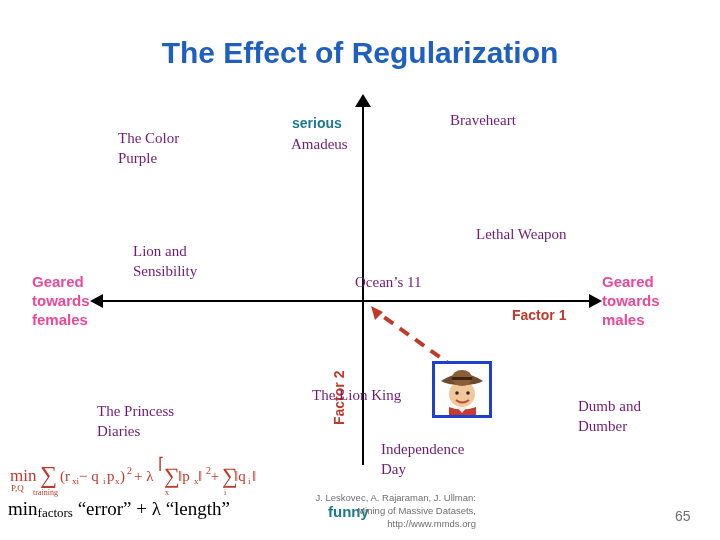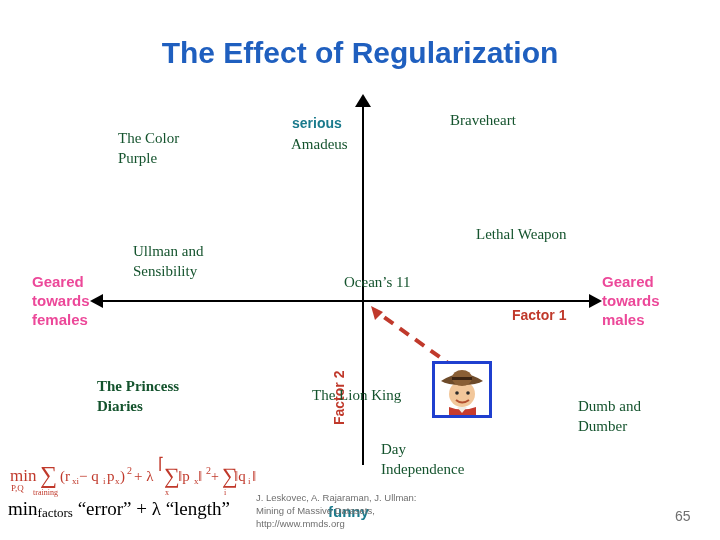--- a/index.html
+++ b/index.html
@@ -26,21 +26,21 @@
     text-align: center;
     font-family: "Liberation Sans", sans-serif;
     font-weight: bold;
     font-size: 30px;
     color: #1F5FBF;
     letter-spacing: 0px;
   }
   .movie {
     position: absolute;
     font-family: "Liberation Serif", serif;
-    color: #14532d;
+    color: #701a75;
     font-size: 15px;
     line-height: 1.35;
   }
   .axis-label {
     position: absolute;
     font-family: "Liberation Serif", serif;
     color: #1A7A8C;
     font-size: 15px;
     margin-top: 12px;
   }
@@ -157,21 +157,21 @@
   }
   .credit {
     position: absolute;
     left: 256px;
     top: 492px;
     width: 220px;
     font-family: "Liberation Sans", sans-serif;
     font-size: 9.5px;
     color: #6F6F6F;
     line-height: 1.35;
-    text-align: left;
+    text-align: right;
   }
   .pagenum {
     position: absolute;
     left: 664px;
     top: 508px;
     font-family: "Liberation Sans", sans-serif;
     font-size: 14px;
     color: #6F6F6F;
     margin-left: 11px;
   }
@@ -228,40 +228,40 @@
 
   <div class="movie" style="left:450px; top:110px;">
     <div>Braveheart</div>
   </div>
 
   <div class="movie" style="left:476px; top:224px;">
     <div>Lethal Weapon</div>
   </div>
 
   <div class="movie" style="left:133px; top:241px;">
-    <div>Ullman and</div>
+    <div>Lion and</div>
     <div>Sensibility</div>
   </div>
 
-  <div class="movie" style="left:344px; top:272px;">
+  <div class="movie" style="left:355px; top:272px;">
     <div>Ocean’s 11</div>
   </div>
 
-  <div class="movie" style="left:97px; top:376px;font-weight:bold;">
+  <div class="movie" style="left:97px; top:401px;">
     <div>The Princess</div>
     <div>Diaries</div>
   </div>
 
   <div class="movie" style="left:312px; top:385px;">
     <div>The Lion King</div>
   </div>
 
   <div class="movie" style="left:381px; top:439px;">
+    <div>Independence</div>
     <div>Day</div>
-    <div>Independence</div>
   </div>
 
   <div class="movie" style="left:578px; top:396px;">
     <div>Dumb and</div>
     <div>Dumber</div>
   </div>
 
   <svg class="dashed" width="120" height="75">
     <line x1="100" y1="68" x2="22" y2="12" stroke="#C0392B" stroke-width="4" stroke-dasharray="11,8"></line>
     <polygon points="16,6 28,12 20,20" fill="#C0392B"></polygon>

